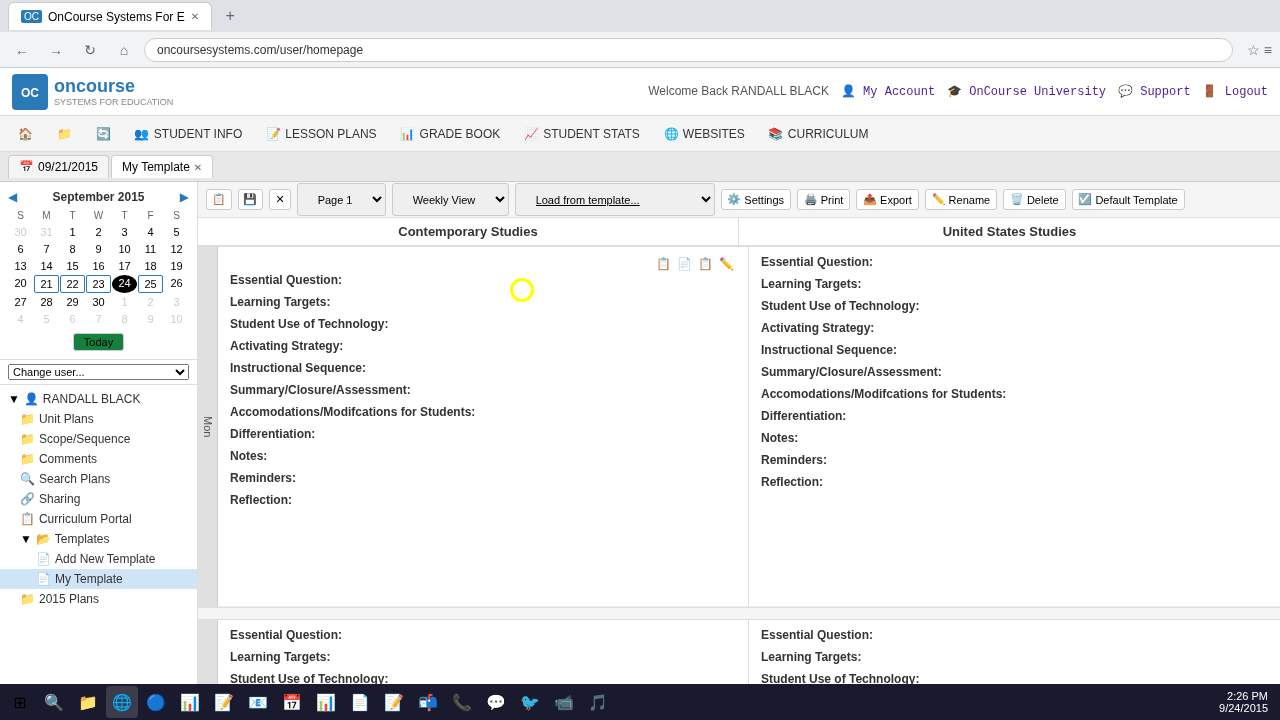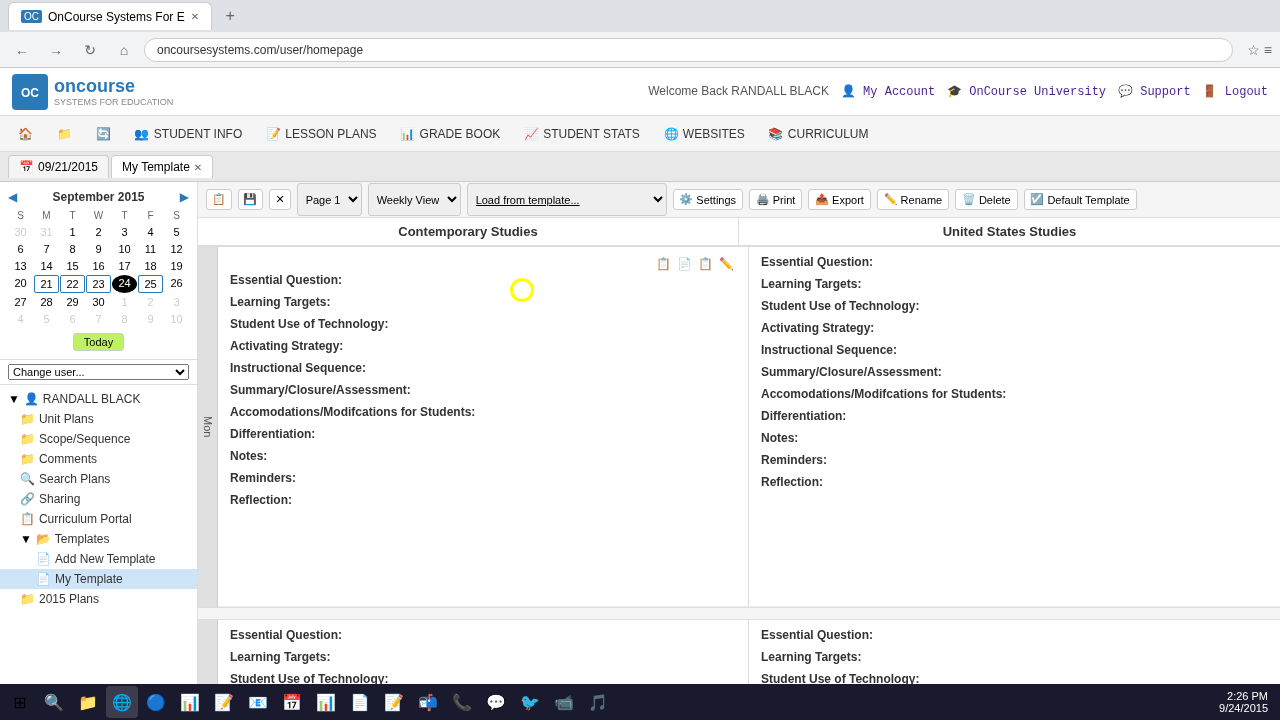--- a/index.html
+++ b/index.html
@@ -41,37 +41,37 @@
     .cal-header { display: flex; align-items: center; justify-content: space-between; margin-bottom: 4px; }
     .cal-nav { background: none; border: none; cursor: pointer; font-size: 12px; color: #2a7ab8; }
     .cal-month { font-size: 12px; font-weight: bold; color: #333; }
     .cal-grid { display: grid; grid-template-columns: repeat(7, 1fr); gap: 1px; }
     .cal-day-header { text-align: center; font-size: 10px; color: #666; padding: 2px; }
     .cal-day { text-align: center; font-size: 11px; padding: 2px; cursor: pointer; border-radius: 2px; }
     .cal-day.today { background: #000000; color: white; border-radius: 50%; }
     .cal-day.selected { border: 1px solid #2a7ab8; border-radius: 2px; }
     .cal-day.other-month { color: #ccc; }
     .cal-today-btn { margin-top: 6px; text-align: center; }
-    .cal-today-btn button { font-size: 11px; padding: 2px 10px; cursor: pointer; background: #bef264; border: 1px solid #ccc; border-radius: 3px; }
+    .cal-today-btn button { font-size: 11px; padding: 2px 10px; cursor: pointer; background: #15803d; border: 1px solid #ccc; border-radius: 3px; }
 
     .user-select { padding: 4px 8px; border-bottom: 1px solid #ddd; }
     .user-select select { width: 100%; font-size: 11px; }
 
     .tree-section { padding: 4px 0; }
     .tree-item { display: flex; align-items: center; padding: 3px 8px; cursor: pointer; font-size: 12px; gap: 4px; }
     .tree-item.selected { background: #d0e4f7; }
     .tree-label { color: #333; }
     .tree-indent-1 { padding-left: 20px; }
     .tree-indent-2 { padding-left: 36px; }
 
     
     .toolbar { display: flex; align-items: center; background: #f5f5f5; border-bottom: 1px solid #ddd; padding: 4px 8px; gap: 6px; height: 36px; flex-shrink: 0; }
     .toolbar-btn { display: flex; align-items: center; gap: 3px; padding: 3px 6px; font-size: 11px; cursor: pointer; background: #fff; border: 1px solid #ccc; border-radius: 3px; }
     .toolbar-btn.icon-only { padding: 3px 5px; }
-    .toolbar-select { height: 33px; font-size: 11px; border: 1px solid #ccc; border-radius: 3px; padding: 0 4px; cursor: pointer; }
+    .toolbar-select { height: 33px; font-size: 11px; border: 1px solid #ccc; border-radius: 3px; padding: 0 16px; cursor: pointer; }
     .toolbar-load { flex: 1; max-width: 200px; text-decoration: underline; }
 
     
     .content-area { flex: 1; display: flex; flex-direction: column; overflow: hidden; }
     .content-header { display: grid; grid-template-columns: 1fr 1fr; border-bottom: 2px solid #ddd; }
     .col-header { text-align: center; padding: 6px; font-size: 13px; font-weight: bold; color: #333; border-right: 1px solid #ddd; }
     .col-header:last-child { border-right: none; }
 
     .content-scroll { flex: 1; overflow-y: auto; }
     .lesson-cell { border-right: 1px solid #ddd; border-bottom: 1px solid #eee; padding: 8px 12px; min-height: 360px; }

